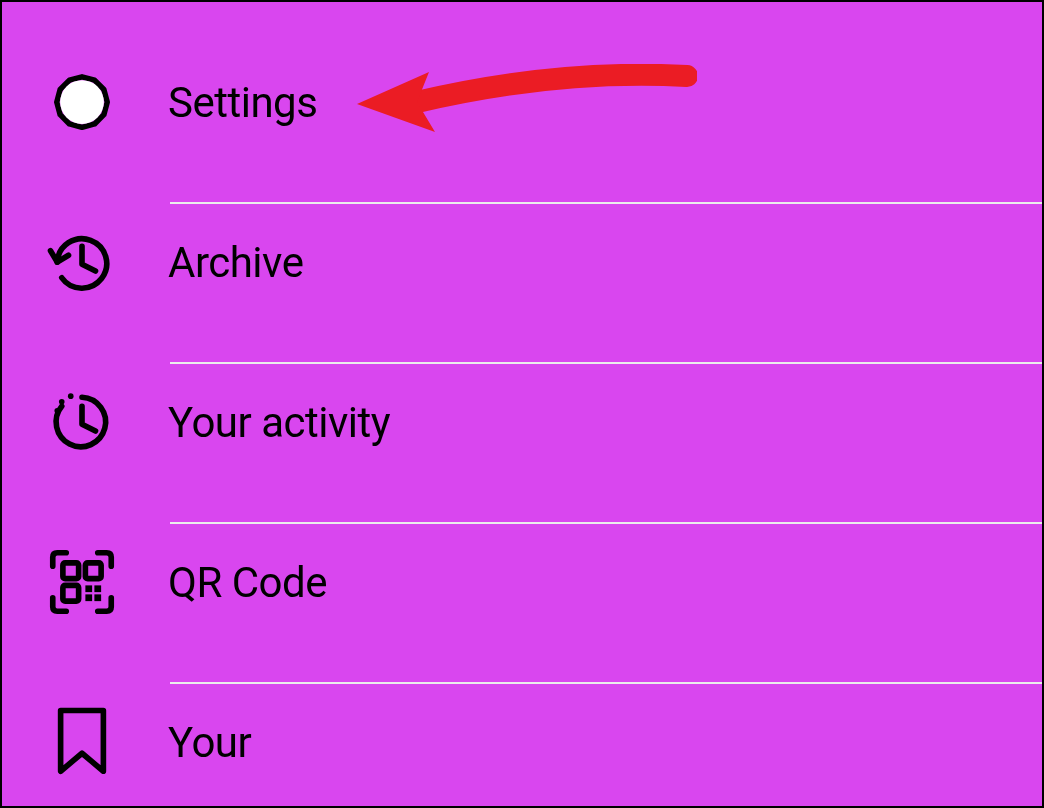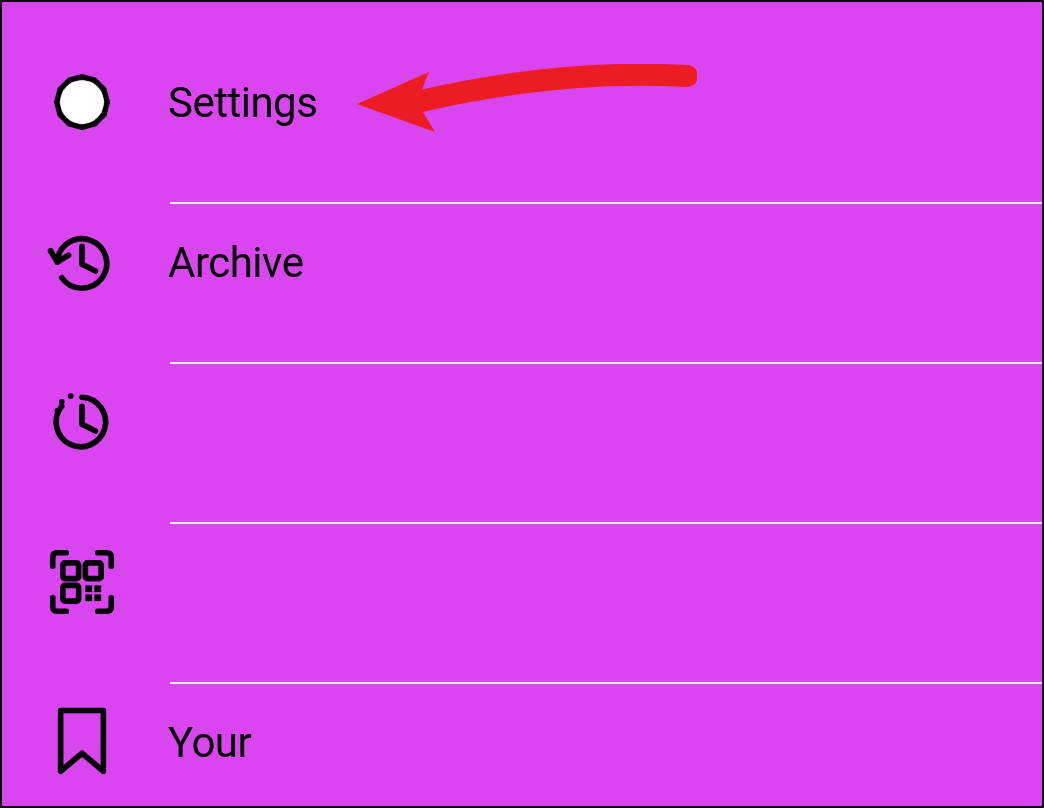--- a/index.html
+++ b/index.html
@@ -94,40 +94,42 @@
     <div class="menu-item">
       <span class="icon-wrap">
         <svg width="72" height="72" viewBox="0 0 64 64" fill="none" stroke="#000" stroke-width="5" stroke-linecap="round" stroke-linejoin="round">
           <path d="M32 10 A22 22 0 1 1 14 18"></path>
           <circle cx="10" cy="22" r="2.5" fill="#000" stroke="none"></circle>
           <circle cx="14" cy="14" r="2.5" fill="#000" stroke="none"></circle>
           <circle cx="22" cy="9" r="2.5" fill="#000" stroke="none"></circle>
           <polyline points="32,18 32,34 44,40"></polyline>
         </svg>
       </span>
+      <span class="label">Your activity</span>
     </div>
 
     <div class="divider" style="top:500px"></div>
 
     <div class="menu-item">
       <span class="icon-wrap">
         <svg width="72" height="72" viewBox="0 0 64 64" fill="none" stroke="#000" stroke-width="5" stroke-linecap="round" stroke-linejoin="round">
           <path d="M6 18 V10 Q6 6 10 6 H18"></path>
           <path d="M46 6 H54 Q58 6 58 10 V18"></path>
           <path d="M58 46 V54 Q58 58 54 58 H46"></path>
           <path d="M18 58 H10 Q6 58 6 54 V46"></path>
           <rect x="15" y="15" width="14" height="14" rx="2"></rect>
           <rect x="35" y="15" width="14" height="14" rx="2"></rect>
           <rect x="15" y="35" width="14" height="14" rx="2"></rect>
           <rect x="35" y="35" width="6" height="6" fill="#000" stroke="none"></rect>
           <rect x="43" y="35" width="6" height="6" fill="#000" stroke="none"></rect>
           <rect x="35" y="43" width="6" height="6" fill="#000" stroke="none"></rect>
           <rect x="43" y="43" width="6" height="6" fill="#000" stroke="none"></rect>
         </svg>
       </span>
+      <span class="label">QR Code</span>
     </div>
 
     <div class="divider" style="top:660px"></div>
 
     <div class="menu-item">
       <span class="icon-wrap">
         <svg width="62" height="72" viewBox="0 0 50 64" fill="none" stroke="#000" stroke-width="5" stroke-linecap="round" stroke-linejoin="round">
           <path d="M6 4 H44 V58 L25 42 L6 58 Z"></path>
         </svg>
       </span>

